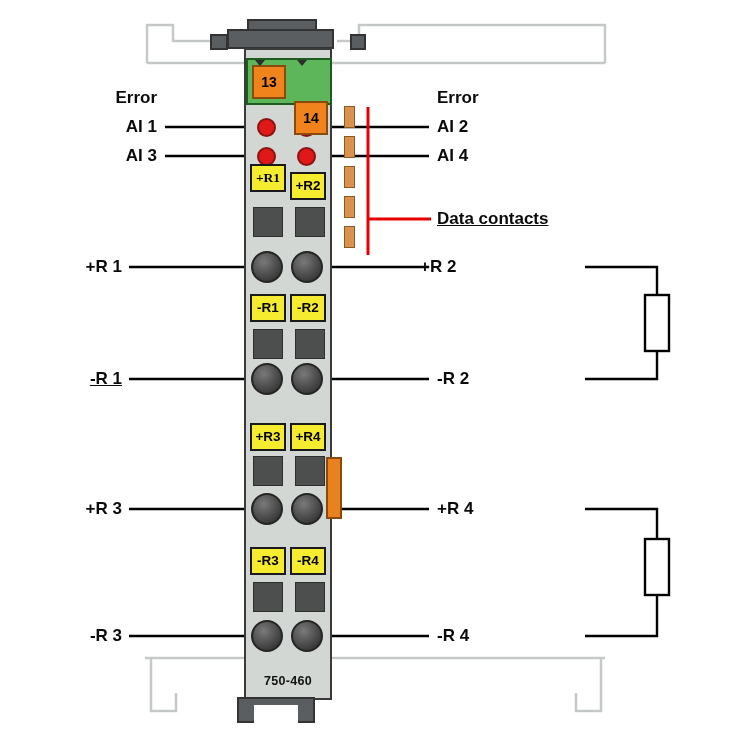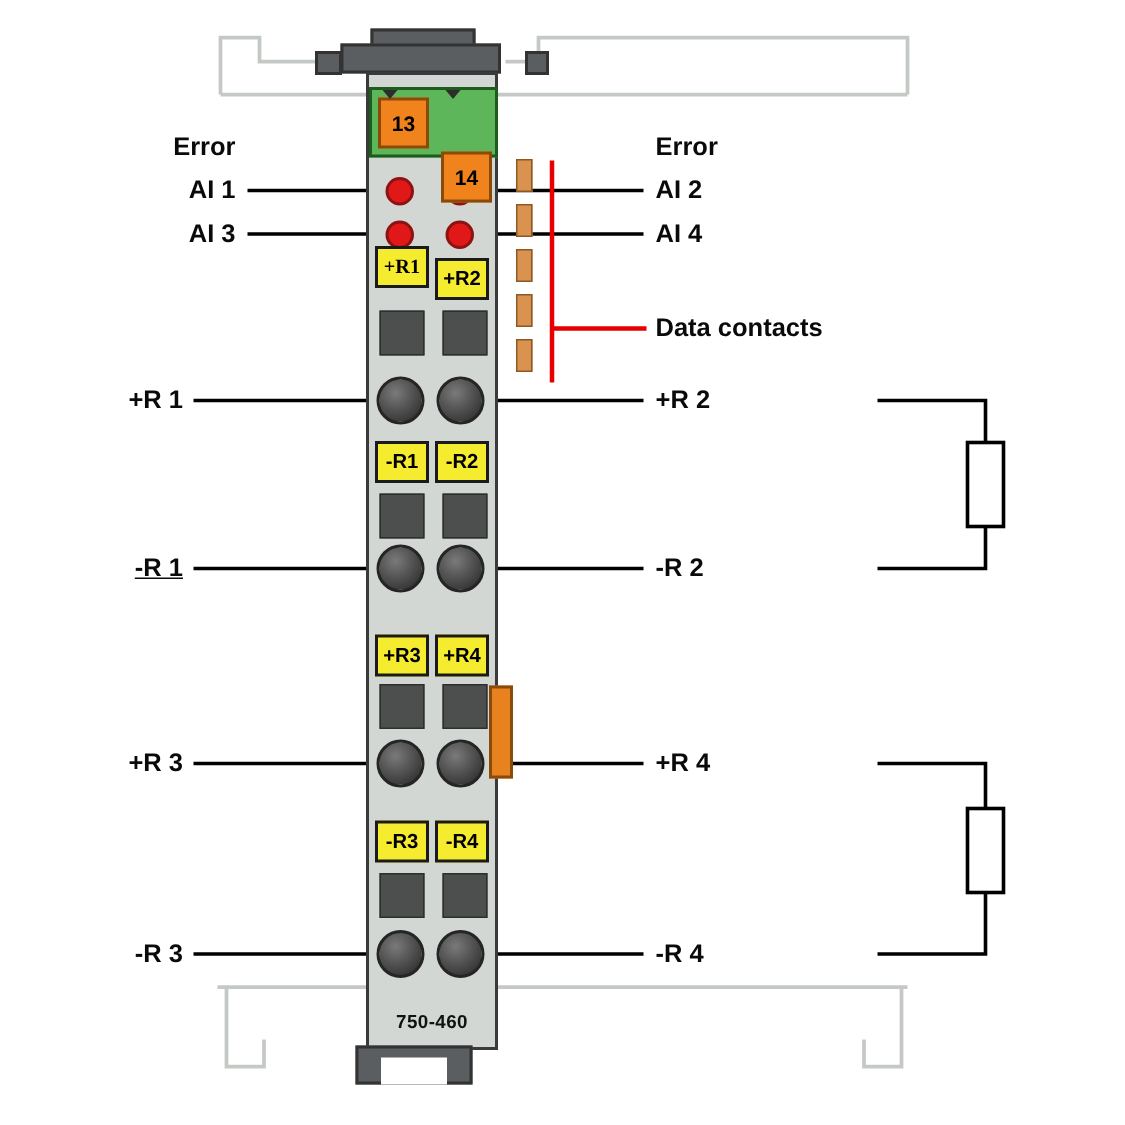--- a/index.html
+++ b/index.html
@@ -149,19 +149,19 @@
   <div class="lbl r" style="right:593px; top:116px;">AI 1</div>
   <div class="lbl r" style="right:593px; top:145px;">AI 3</div>
   <div class="lbl r" style="right:628px; top:256px;">+R 1</div>
   <div class="lbl r" style="right:628px; top:368px;text-decoration:underline;">-R 1</div>
   <div class="lbl r" style="right:628px; top:498px;">+R 3</div>
   <div class="lbl r" style="right:628px; top:625px;">-R 3</div>
 
   <div class="lbl" style="left:437px; top:87px;">Error</div>
   <div class="lbl" style="left:437px; top:116px;">AI 2</div>
   <div class="lbl" style="left:437px; top:145px;">AI 4</div>
-  <div class="lbl" style="left:437px; top:208px;">Data contacts</div>
-  <div class="lbl" style="left:437px; top:256px;">+R 2</div>
+  <div class="lbl" style="left:437px; top:208px;text-decoration:underline;">Data contacts</div>
+  <div class="lbl" style="left:420px; top:256px;">+R 2</div>
   <div class="lbl" style="left:437px; top:368px;">-R 2</div>
   <div class="lbl" style="left:437px; top:498px;">+R 4</div>
   <div class="lbl" style="left:437px; top:625px;">-R 4</div>
 
 </div>
 
 </body></html>

